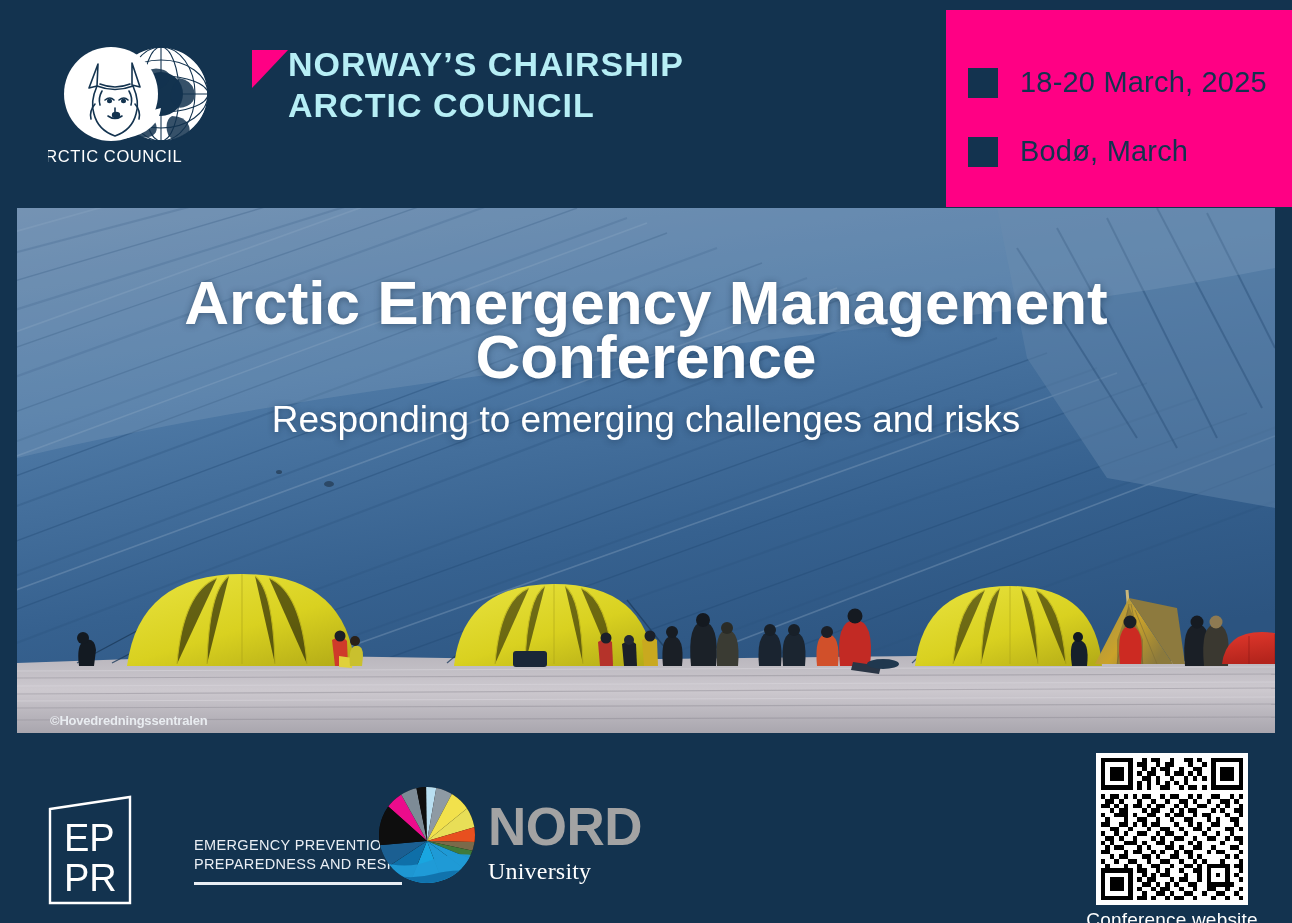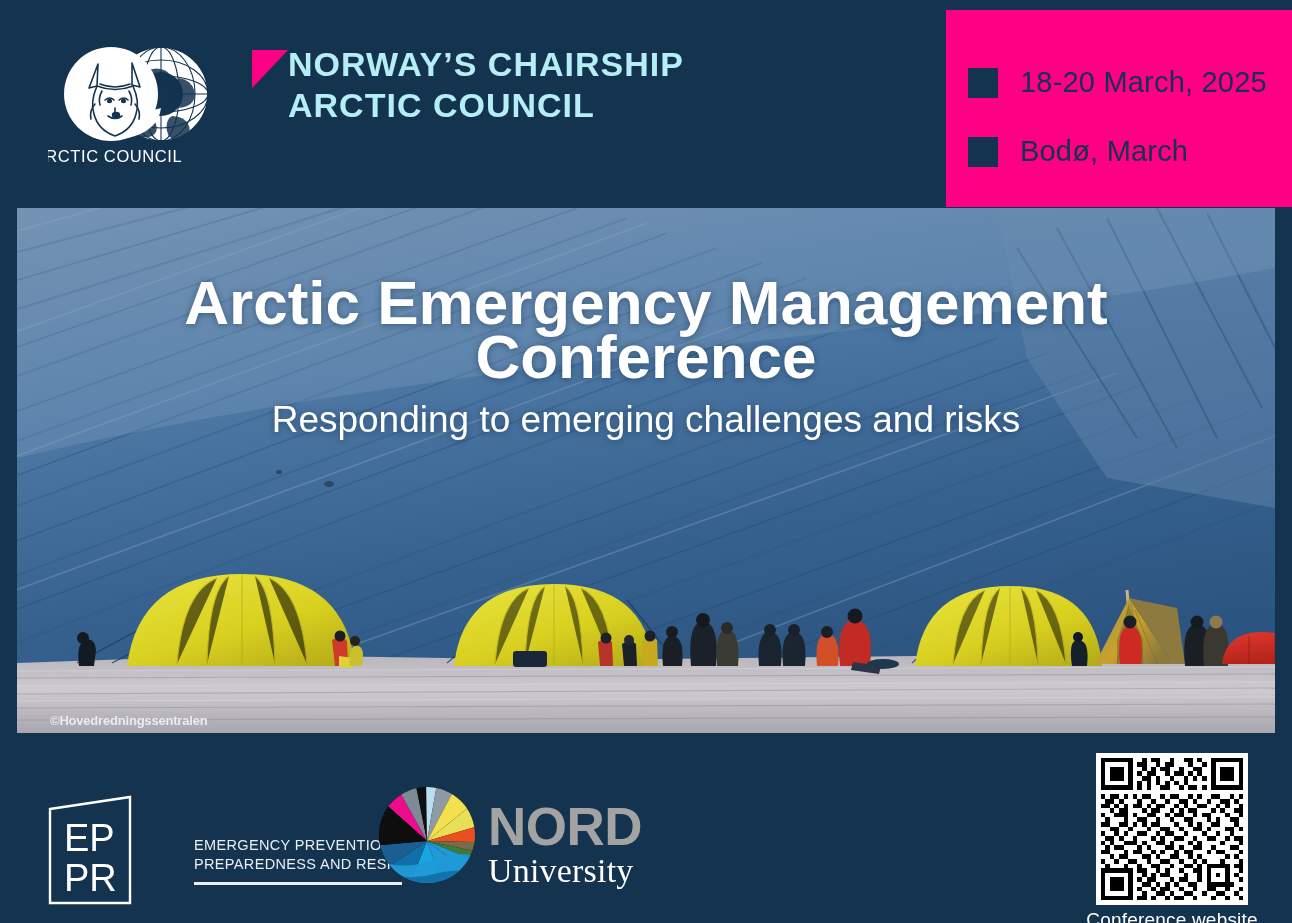--- a/index.html
+++ b/index.html
@@ -79,21 +79,21 @@
   }
   #eppr-rule { position:absolute; left:146px; top:87px; width:208px; height:2.5px; background:#e9eef4; }
 
   #nord { position:absolute; left:378px; top:53px; width:290px; height:108px; }
   #nord-mark { position:absolute; left:0; top:0; width:98px; height:98px; }
   #nord-word { position:absolute; left:110px; top:13px; }
   #nord-name {
     color:#a3a3a3; font-size:53px; font-weight:700; letter-spacing:-0.5px; line-height:56px;
   }
   #nord-uni {
-    color:#ffffff; font-size:34px; font-weight:400; letter-spacing:.2px;
+    color:#ffffff; font-size:24px; font-weight:400; letter-spacing:.2px;
     line-height:36px; margin-top:-2px;
     font-family:"Liberation Serif", serif;
   }
 
   #qr-wrap { position:absolute; left:1096px; top:20px; width:160px; }
   #qr { width:152px; height:152px; background:#fff; display:block; }
   #qr-label {
     margin-top:4px; width:180px; margin-left:-14px; text-align:center;
     color:#ffffff; font-size:19px; font-weight:400; letter-spacing:.2px;
   }

